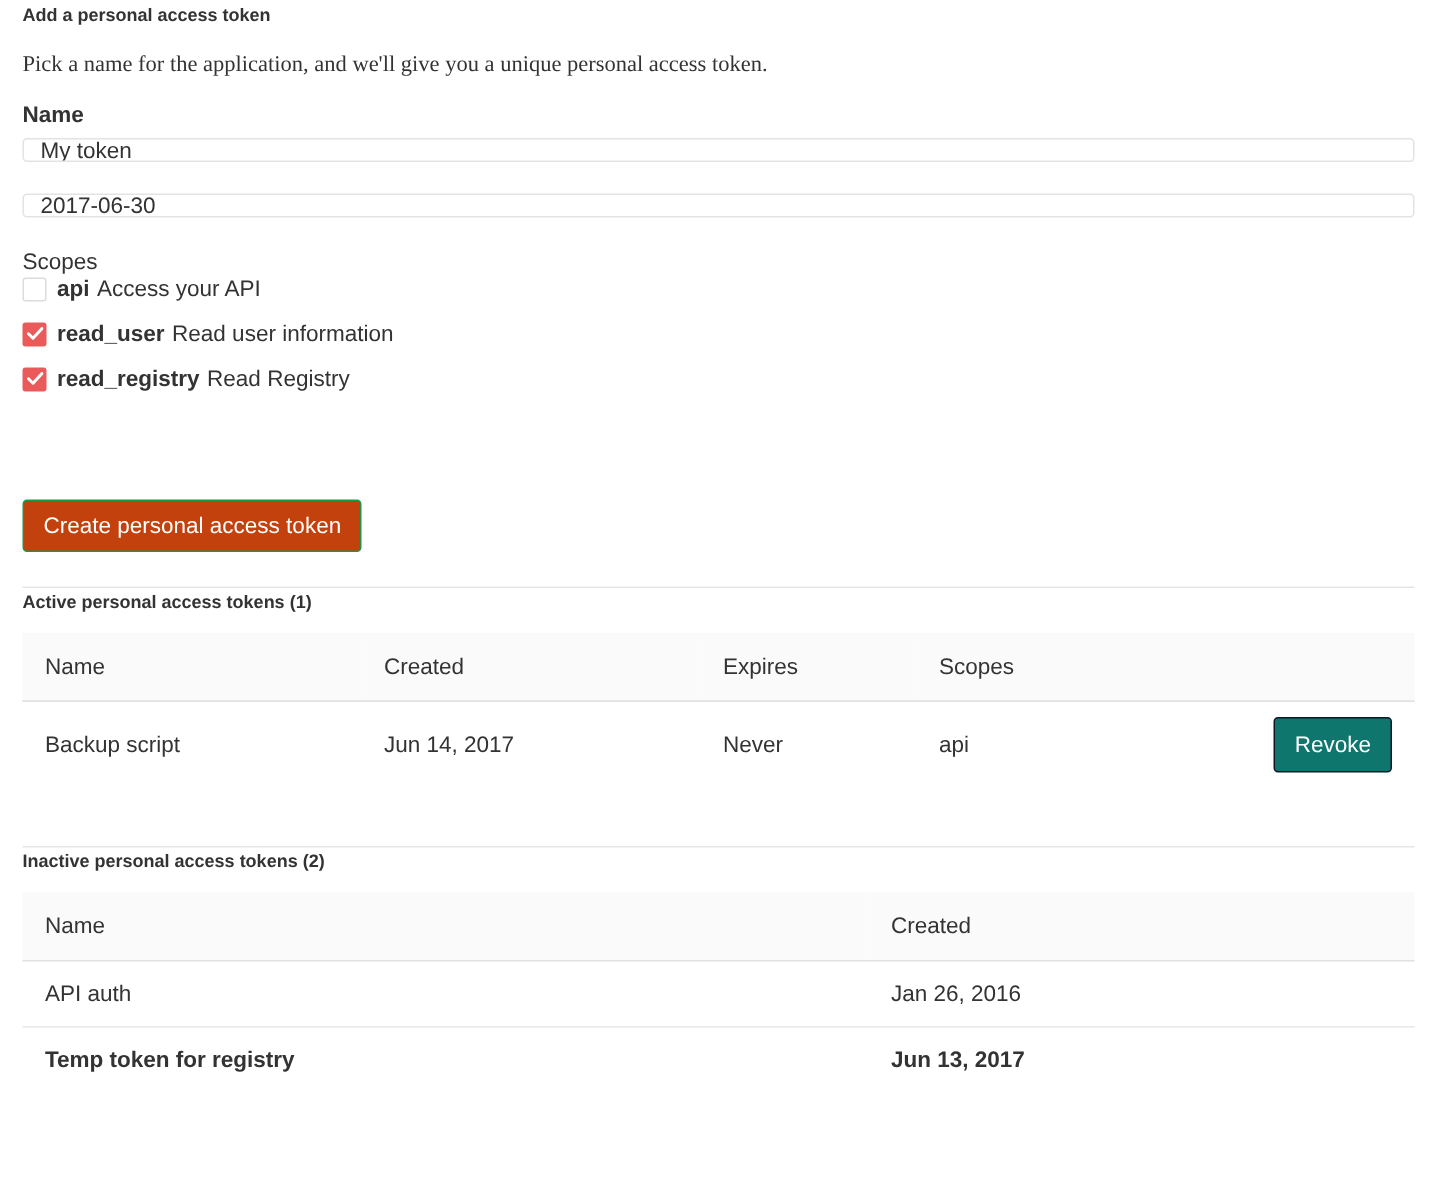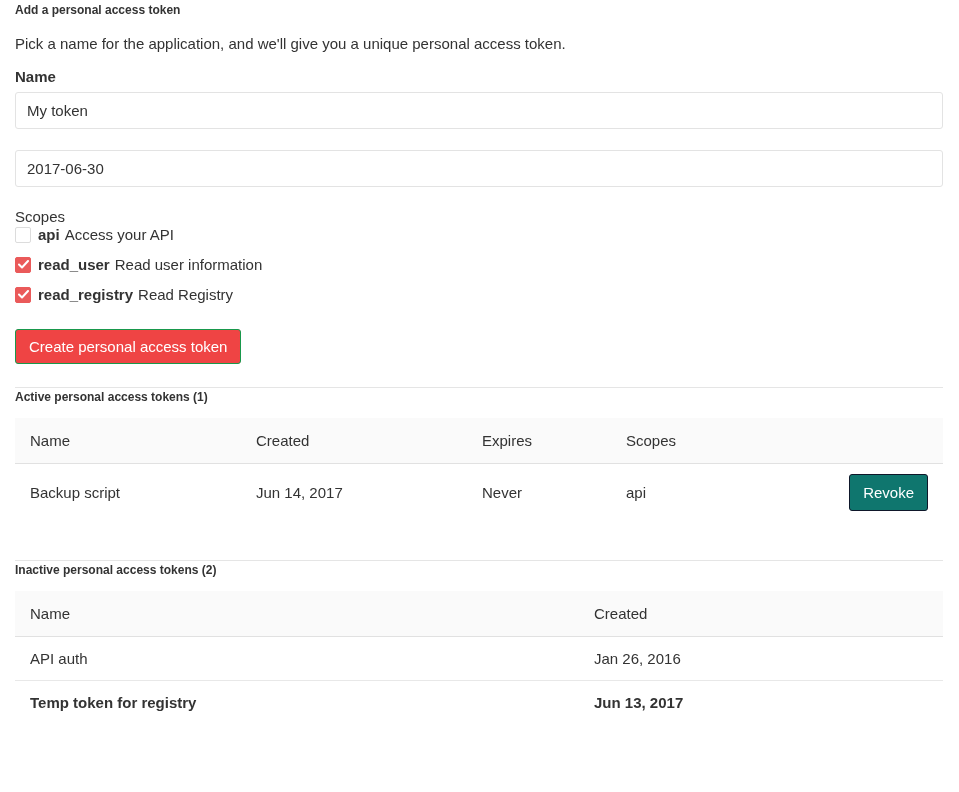--- a/index.html
+++ b/index.html
@@ -17,32 +17,33 @@
   }
   h4.section-title {
     font-size: 12px;
     font-weight: bold;
     line-height: 19px;
     margin: 0 0 11px 0;
   }
   p.description {
     line-height: 19px;
     margin: 14px 0 14px 0;
+    font-family: Liberation Serif, serif;
   }
   .form-group { margin-bottom: 21px; }
   .form-group label.control-label {
     display: block;
     font-weight: bold;
     line-height: 19px;
     margin-bottom: 6px;
   }
   input.form-control {
     display: block;
     width: 100%;
-    height: 37px;
+    height: 16px;
     padding: 5px 11px;
     font-size: 15px;
     font-family: "Liberation Sans", sans-serif;
     color: #333;
     background: #fff;
     border: 1px solid #e3e3e3;
     border-radius: 3px;
     outline: none;
   }
   .scopes-group { margin-bottom: 25px; }
@@ -76,22 +77,23 @@
     display: inline-block;
     font-family: "Liberation Sans", sans-serif;
     font-size: 15px;
     line-height: 19px;
     border-radius: 3px;
     cursor: pointer;
   }
   .btn-success {
     padding: 7px 13px;
     color: #fff;
-    background: #ef4444;
+    background: #c2410c;
     border: 1px solid #18984c;
+    margin-top: 46px;
   }
   .btn-danger {
     padding: 8px 13px;
     color: #fff;
     background: #0f766e;
     border: 1px solid #0f172a;
   }
   hr.divider {
     border: none;
     border-top: 1px solid #e5e5e5;

